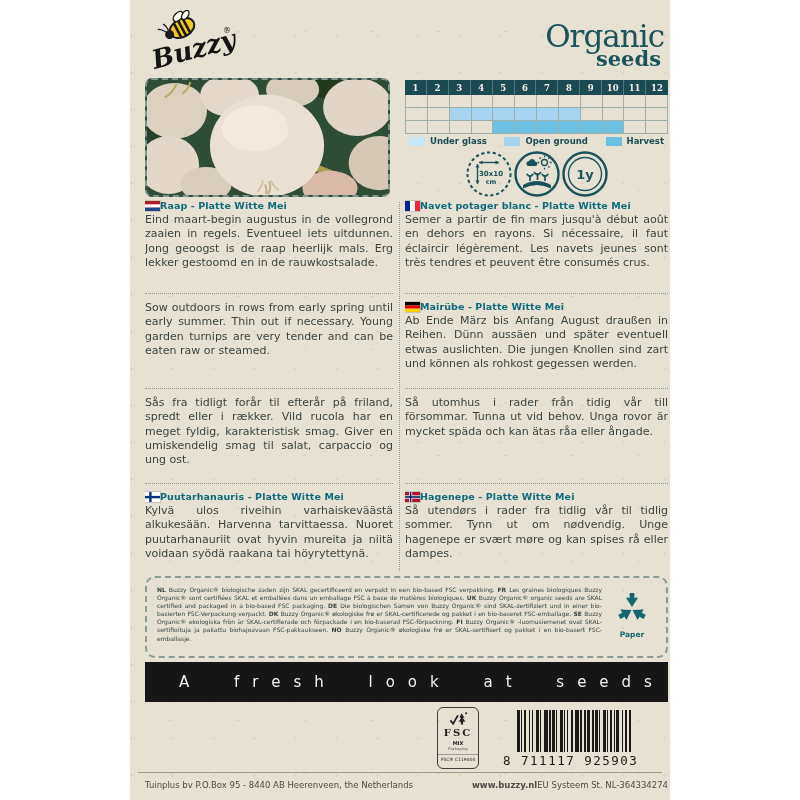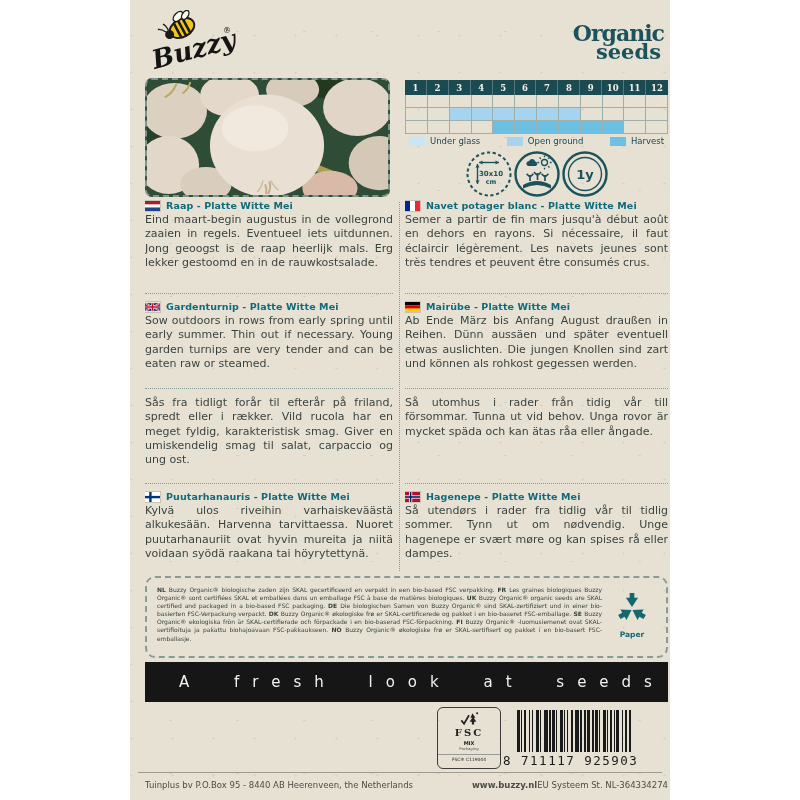--- a/index.html
+++ b/index.html
@@ -6,69 +6,69 @@
   html,body{width:800px;height:800px;background:#ffffff;font-family:"DejaVu Sans",sans-serif;overflow:hidden}
   .packet{position:absolute;left:130px;top:0;width:540px;height:800px;background:#e6e1d3;
     background-image:radial-gradient(rgba(135,120,90,.16) 1px,transparent 1.2px),radial-gradient(rgba(95,90,70,.10) 1px,transparent 1.3px);
     background-size:67px 53px,41px 37px;background-position:7px 5px,22px 17px;}
   .abs{position:absolute}
 
   
   .brand{left:14px;top:10px;width:130px;height:70px}
   
   .organic{right:6px;top:24px;text-align:right;color:#1b525b;font-family:"DejaVu Serif",serif;line-height:.82}
-  .organic .l1{font-size:22px;font-weight:bold;letter-spacing:-1px}
+  .organic .l1{font-size:31px;font-weight:normal;letter-spacing:-1px}
   .organic .l2{font-size:21px;font-weight:bold;margin-top:1px;padding-right:3px}
 
   
   .photo{left:15px;top:78px;width:245px;height:119px;border:2px dashed #7f948e;border-radius:7px;overflow:hidden;background:#33523a}
   .photo svg{display:block;width:100%;height:100%}
 
   
   .calendar{left:275px;top:80px;width:263px}
   .cal-header{display:grid;grid-template-columns:repeat(12,1fr);height:15px;background:#1a4a52}
   .cal-h{color:#f4f1e8;font-family:"DejaVu Serif",serif;font-weight:bold;font-size:8.5px;display:flex;align-items:center;justify-content:center;border-right:1px solid rgba(255,255,255,.25)}
   .cal-h:last-child{border-right:none}
   .cal-grid{display:grid;grid-template-columns:repeat(12,1fr);grid-auto-rows:13px;border-left:1px solid #9cafab;border-top:none}
   .cal-c{border-right:1px solid #9cafab;border-bottom:1px solid #9cafab}
   .cal-c.open_ground{background:#a6d4ee}
   .cal-c.harvest{background:#6cc0e4}
   .legend{left:275px;top:136px;width:263px;display:flex;align-items:center;justify-content:space-between;padding:0 4px}
   .leg{display:flex;align-items:center;gap:5px}
   .sw{width:16px;height:9px}
   .sw.g1{background:#c9e6f5}.sw.g2{background:#a6d4ee}.sw.g3{background:#6cc0e4}
-  .leg span{font-size:8.5px;font-weight:normal;color:#1b4a52}
+  .leg span{font-size:8.5px;font-weight:bold;color:#1b4a52}
 
   
   .info-icons{left:275px;top:150px;width:263px;display:flex;justify-content:center;}
   .info-icons svg{width:48px;height:48px}
 
   
   .sections{left:15px;top:200px;width:523px;display:grid;grid-template-columns:248px 263px;column-gap:12px;grid-template-rows:93px 95px 95px 92px}
   .sec{overflow:hidden}
   .sec.bt{border-top:1px dotted #8a9b95;padding-top:7px}
-  .sec-title{display:flex;align-items:center;gap:6px;margin-bottom:2px}
+  .sec-title{display:flex;align-items:center;gap:0;margin-bottom:2px}
   .flag{width:15px;height:10px;flex:0 0 auto;outline:1px solid rgba(60,60,50,.18)}
   .sec-title b{font-size:9.5px;color:#0f6a7c;letter-spacing:.1px}
   .sec p{font-size:11px;line-height:1.3;color:#3a433f;text-align:justify}
   .vsep{left:269px;top:202px;height:369px;width:0;border-left:1px dotted #8a9b95}
 
   
   .smallprint{left:15px;top:576px;width:523px;height:82px;border:2px dashed #8a9b95;border-radius:10px;padding:8px 64px 6px 10px;color:#35413e}
   .smallprint p{font-size:6px;line-height:1.35;text-align:justify}
   .smallprint b{font-weight:bold}
   .paper{position:absolute;right:8px;top:14px;width:52px;text-align:center;color:#16666f}
   .paper svg{width:34px;height:30px;display:block;margin:0 auto}
   .paper span{font-size:7.5px;font-weight:bold}
 
   
   .banner{left:15px;top:662px;width:523px;height:40px;background:#161616;color:#f2f2ef;display:flex;align-items:center;justify-content:center;font-size:15px;letter-spacing:13px;word-spacing:14px;padding-left:31px;white-space:nowrap}
 
   
-  .fsc{left:307px;top:707px;width:64px;height:62px;border:1.5px solid #3c3c3c;border-radius:6px;text-align:center;color:#222;padding-top:3px}
+  .fsc{left:307px;top:707px;width:42px;height:62px;border:1.5px solid #3c3c3c;border-radius:6px;text-align:center;color:#222;padding-top:3px}
   .fsc svg{width:22px;height:17px;display:block;margin:0 auto}
   .fsc .acr{font-family:"DejaVu Serif",serif;font-weight:bold;font-size:10px;letter-spacing:2px;line-height:1}
   .fsc .mix{font-size:5px;font-weight:bold;margin-top:2px}
   .fsc .pkg{font-size:3.8px;color:#555}
   .fsc .lic{font-size:4.4px;margin-top:3px;border-top:.5px solid #999;padding-top:1.5px}
   .barcode{left:373px;top:710px;width:165px}
   .bars{display:flex;height:42px;margin-left:14px;align-items:stretch}
   .bars i{display:block;height:100%}
   .bars i.b{background:#1a1a1a}
   .bc-digits{font-family:"DejaVu Sans Mono",monospace;font-size:12.5px;letter-spacing:1.5px;color:#1a1a1a;margin-top:1px}
@@ -252,30 +252,20 @@
         <svg class="flag" viewBox="0 0 15 10">
             <rect width="5" height="10" fill="#002395"></rect>
             <rect x="5" width="5" height="10" fill="#fff"></rect>
             <rect x="10" width="5" height="10" fill="#ED2939"></rect>
           </svg>
         <b>Navet potager blanc - Platte Witte Mei</b>
       </div>
       <p>Semer a partir de fin mars jusqu'à début août en dehors en rayons. Si nécessaire, il faut éclaircir légèrement. Les navets jeunes sont très tendres et peuvent être consumés crus.</p>
     </div>
     <div class="sec bt">
-      <div class="sec-title">
-        <svg class="flag" viewBox="0 0 60 30">
-            <rect width="60" height="30" fill="#012169"></rect>
-            <path d="M0,0 L60,30 M60,0 L0,30" stroke="#fff" stroke-width="6"></path>
-            <path d="M0,0 L60,30 M60,0 L0,30" stroke="#C8102E" stroke-width="2.6"></path>
-            <path d="M30,0 V30 M0,15 H60" stroke="#fff" stroke-width="10"></path>
-            <path d="M30,0 V30 M0,15 H60" stroke="#C8102E" stroke-width="6"></path>
-          </svg>
-        <b>Gardenturnip - Platte Witte Mei</b>
-      </div>
       <p>Sow outdoors in rows from early spring until early summer. Thin out if necessary. Young garden turnips are very tender and can be eaten raw or steamed.</p>
     </div>
     <div class="sec bt">
       <div class="sec-title">
         <svg class="flag" viewBox="0 0 15 10">
             <rect width="15" height="3.33" fill="#000"></rect>
             <rect y="3.33" width="15" height="3.34" fill="#DD0000"></rect>
             <rect y="6.67" width="15" height="3.33" fill="#FFCE00"></rect>
           </svg>
         <b>Mairübe - Platte Witte Mei</b>

